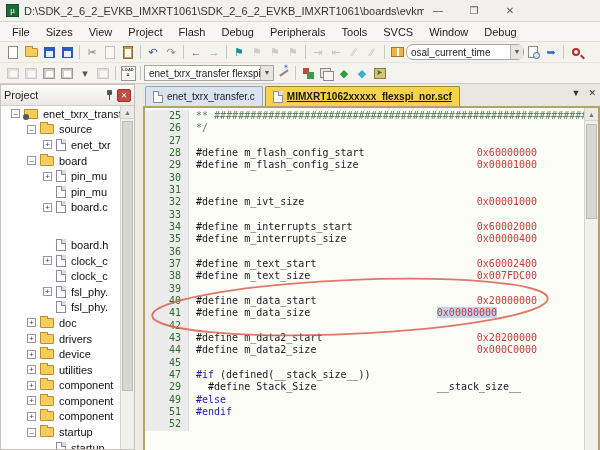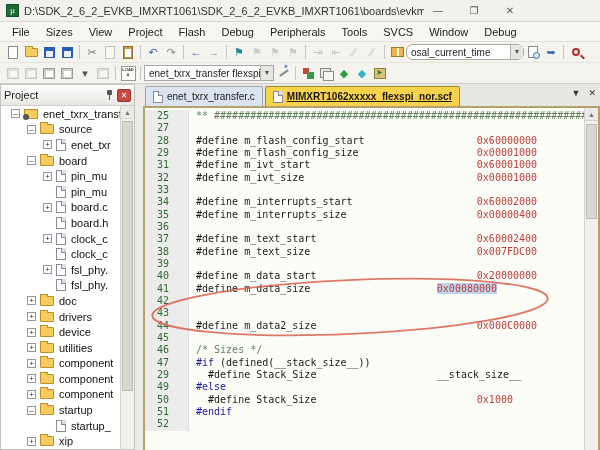--- a/index.html
+++ b/index.html
@@ -84,21 +84,21 @@
   .tab { height:20px; display:flex; align-items:center; padding:0 7px; font-size:10px; border:1px solid #9aa7b5; border-bottom:none; margin-left:2px; background:#d9e4f0; color:#1a1a1a; border-radius:2px 2px 0 0; }
   .tab.active { background:#f7d24b; border-color:#a08a2e; font-weight:bold; }
   .tab.active .tab-label { text-decoration:underline; }
   .tab .t-file { margin-right:4px; }
   .tab-btns { position:absolute; right:4px; top:4px; display:flex; gap:8px; }
   .tab-btn { font-size:9px; color:#333; }
 
   .editor-frame { position:absolute; left:143px; top:106px; width:457px; height:344px; background:#fdfdf8; border:2px solid #b3a269; border-bottom:none; }
   .editor-lines { position:absolute; left:0; top:0; right:14px; bottom:0; overflow:hidden; padding-top:2px; background:#fdfdf8; }
   .row { height:12.34px; line-height:12.34px; white-space:pre; font-family:"DejaVu Sans Mono","Liberation Mono",monospace; font-size:10px; display:flex; }
-  .num { flex:0 0 44px; background:#ececec; color:#2f6b2f; text-align:center; padding-right:7px; border-right:1px solid #dcdcdc; }
+  .num { flex:0 0 44px; background:#ececec; color:#2f6b2f; text-align:right; padding-right:7px; border-right:1px solid #dcdcdc; }
   .txt { padding-left:7px; color:#1a1a1a; }
   .seg-m { color:#5f805f; }
   .seg-v { color:#c23b3b;padding-left:40px; }
   .seg-vs { color:#c23b3b; background:#bdd6ee; }
   .seg-d { color:#2020b0; }
   .ed-scroll { position:absolute; right:0; top:0; width:14px; bottom:0; background:#f1f0ec; border-left:1px solid #d5d3ce; }
   .ed-thumb { position:absolute; left:1px; right:1px; top:16px; height:95px; background:#d8d6d1; border:1px solid #bdbbb6; }
 
   .gap-strip { position:absolute; left:135px; top:84px; width:8px; height:366px; background:#eceae5; }
 
@@ -269,21 +269,21 @@
         <div class="tree-item" style="padding-left: 42px;">
           <span class="expander exp-none"></span>
           <span class="t-icon t-file"></span>
           <span class="t-label">pin_mu</span>
         </div>
         <div class="tree-item" style="padding-left: 42px;">
           <span class="expander">+</span>
           <span class="t-icon t-file"></span>
           <span class="t-label">board.c</span>
         </div>
-        <div class="tree-item" style="padding-left: 42px;">
+        <div class="tree-item" style="padding-left: 42px; margin-top: 22px;">
           <span class="expander exp-none"></span>
           <span class="t-icon t-file"></span>
           <span class="t-label">board.h</span>
         </div>
         <div class="tree-item" style="padding-left: 42px;">
           <span class="expander">+</span>
           <span class="t-icon t-file"></span>
           <span class="t-label">clock_c</span>
         </div>
         <div class="tree-item" style="padding-left: 42px;">
@@ -371,43 +371,43 @@
       </div>
       <div class="tab active">
         <span class="t-file"></span>
         <span class="tab-label">MIMXRT1062xxxxx_flexspi_nor.scf</span>
       </div>
     </div>
 
   <div class="editor-frame">
     <div class="editor-lines" id="edlines">
         <div class="row"><span class="num">25</span><span class="txt"><span class="seg-m">** ######################################################################</span></span></div>
+        <div class="row"><span class="num">26</span><span class="txt"><span class="seg-m">*/</span></span></div>
         <div class="row"><span class="num">27</span><span class="txt"></span></div>
         <div class="row"><span class="num">28</span><span class="txt"><span>#define m_flash_config_start            </span><span class="seg-v">0x60000000</span></span></div>
         <div class="row"><span class="num">29</span><span class="txt"><span>#define m_flash_config_size             </span><span class="seg-v">0x00001000</span></span></div>
-        <div class="row"><span class="num">31</span><span class="txt"><span>#define m_ivt_start                     </span><span class="seg-v">0x60001000</span></span></div>
+        <div class="row"><span class="num">30</span><span class="txt"></span></div>
+        <div class="row"><span class="num">31</span></div>
         <div class="row"><span class="num">32</span><span class="txt"><span>#define m_ivt_size                      </span><span class="seg-v">0x00001000</span></span></div>
         <div class="row"><span class="num">33</span><span class="txt"></span></div>
         <div class="row"><span class="num">34</span><span class="txt"><span>#define m_interrupts_start              </span><span class="seg-v">0x60002000</span></span></div>
         <div class="row"><span class="num">35</span><span class="txt"><span>#define m_interrupts_size               </span><span class="seg-v">0x00000400</span></span></div>
         <div class="row"><span class="num">36</span><span class="txt"></span></div>
         <div class="row"><span class="num">37</span><span class="txt"><span>#define m_text_start                    </span><span class="seg-v">0x60002400</span></span></div>
         <div class="row"><span class="num">38</span><span class="txt"><span>#define m_text_size                     </span><span class="seg-v">0x007FDC00</span></span></div>
         <div class="row"><span class="num">39</span><span class="txt"></span></div>
         <div class="row"><span class="num">40</span><span class="txt"><span>#define m_data_start                    </span><span class="seg-v">0x20000000</span></span></div>
         <div class="row"><span class="num">41</span><span class="txt"><span>#define m_data_size                     </span><span class="seg-vs">0x00080000</span></span></div>
         <div class="row"><span class="num">42</span><span class="txt"></span></div>
-        <div class="row"><span class="num">43</span></div>
+        <div class="row"><span class="num">43</span><span class="txt"><span>#define m_data2_start                   </span><span class="seg-v">0x20200000</span></span></div>
         <div class="row"><span class="num">44</span><span class="txt"><span>#define m_data2_size                    </span><span class="seg-v">0x000C0000</span></span></div>
         <div class="row"><span class="num">45</span><span class="txt"></span></div>
-        <div class="row"><span class="num">46</span><span class="txt"><span class="seg-m">/* Sizes */</span></span></div>
         <div class="row"><span class="num">47</span><span class="txt"><span class="seg-d">#if</span><span> (defined(__stack_size__))</span></span></div>
         <div class="row"><span class="num">29</span><span class="txt"><span>  #define Stack_Size                    </span><span>__stack_size__</span></span></div>
         <div class="row"><span class="num">49</span><span class="txt"><span class="seg-d">#else</span></span></div>
-        <div class="row"><span class="num">50</span><span class="txt"><span>  #define Stack_Size                    </span><span class="seg-v">0x1000</span></span></div>
         <div class="row"><span class="num">51</span><span class="txt"><span class="seg-d">#endif</span></span></div>
         <div class="row"><span class="num">52</span><span class="txt"></span></div>
       </div>
     <div class="ed-scroll">
       <div class="scroll-btn">▲</div>
       <div class="ed-thumb"></div>
     </div>
   </div>
 
   <svg id="annotation-svg" width="600" height="450">

